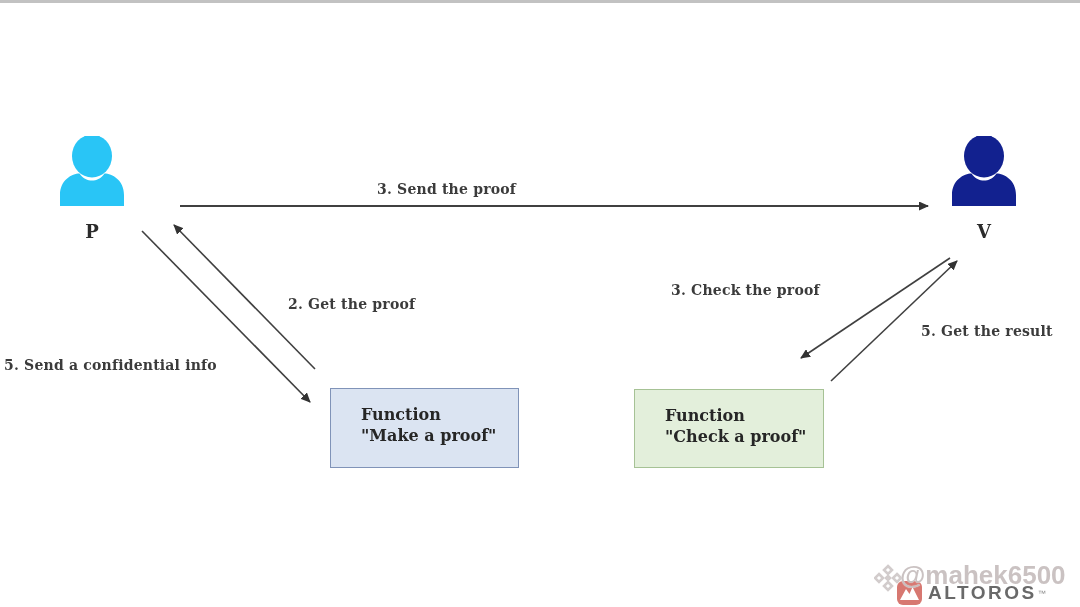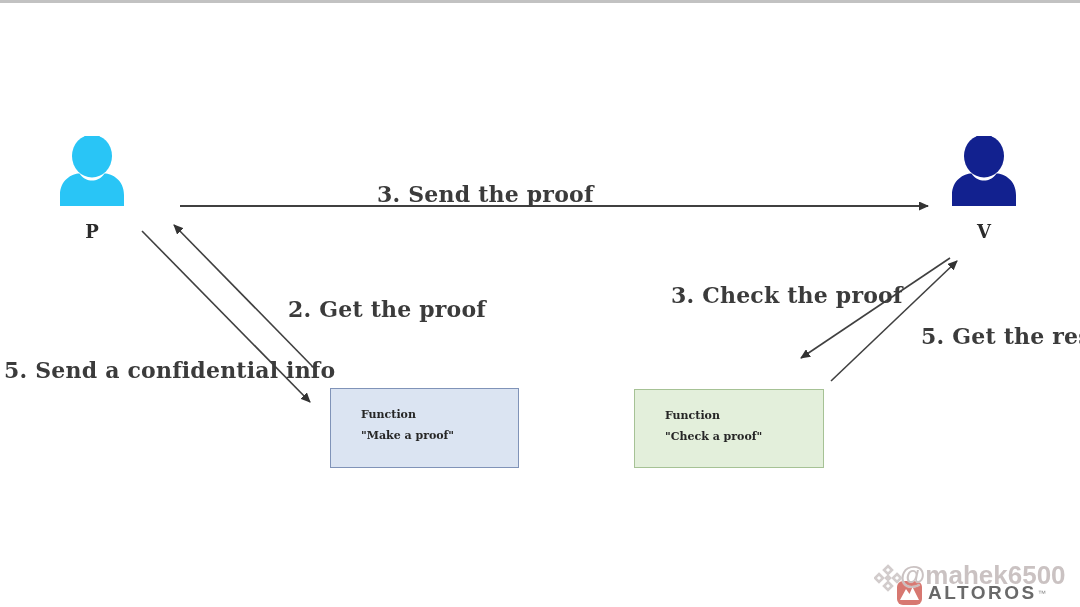--- a/index.html
+++ b/index.html
@@ -10,29 +10,29 @@
     position:relative;
   }
   .canvas{position:absolute;left:0;top:0;width:1080px;height:607px;background:#ffffff;}
   .topbar{position:absolute;left:0;top:0;width:100%;height:3px;background:#c2c2c2;}
   .arrows{position:absolute;left:0;top:0;width:1080px;height:607px;pointer-events:none;}
 
   .actor{position:absolute;width:66px;text-align:center;}
   .actor-label{margin-top:11px;font-size:18px;font-weight:600;color:#2b2b2b;}
 
   .step-label{
-    position:absolute;font-size:22px;font-weight:600;color:#3b3b3b;
+    position:absolute;font-size:14px;font-weight:600;color:#3b3b3b;
     white-space:nowrap;letter-spacing:0.2px;
   }
 
   .fn-box{
     position:absolute;box-sizing:border-box;
     border:1.5px solid;
     padding:15px 0 0 30px;
-    font-size:11px;font-weight:600;color:#262626;line-height:21px;
+    font-size:16px;font-weight:600;color:#262626;line-height:21px;
   }
   .fn-box .l{white-space:nowrap;}
 
   .watermark{position:absolute;left:860px;top:558px;width:220px;height:49px;}
   .wm-diamond{position:absolute;left:14px;top:5px;}
   .altoros{position:absolute;left:37px;top:23px;display:flex;align-items:center;}
   .altoros-badge{
     width:25px;height:24px;border-radius:6px;background:#cf5b52;opacity:.82;
     display:inline-flex;align-items:center;justify-content:center;flex:0 0 auto;
   }

